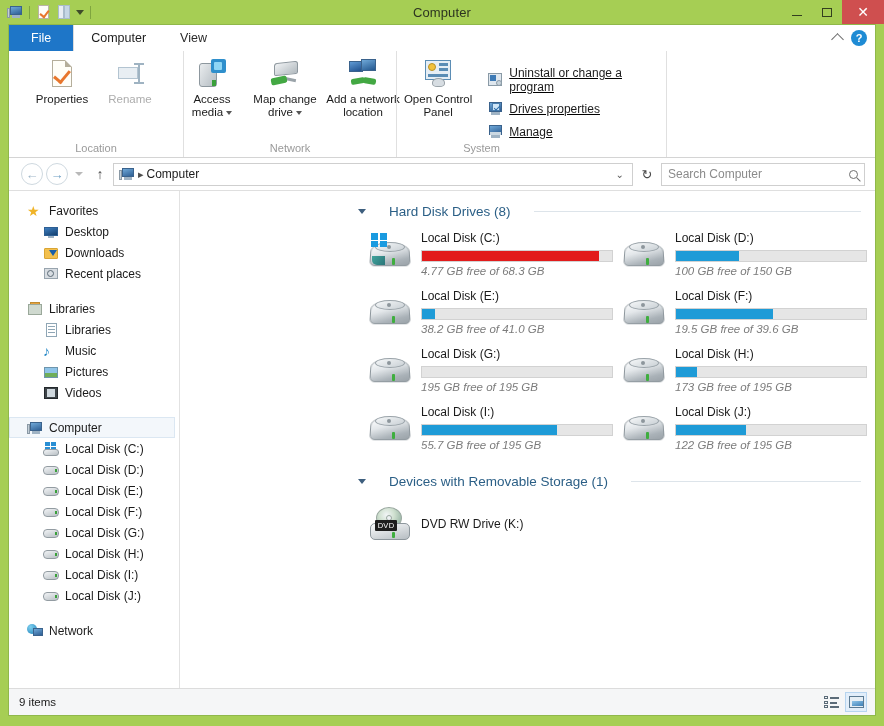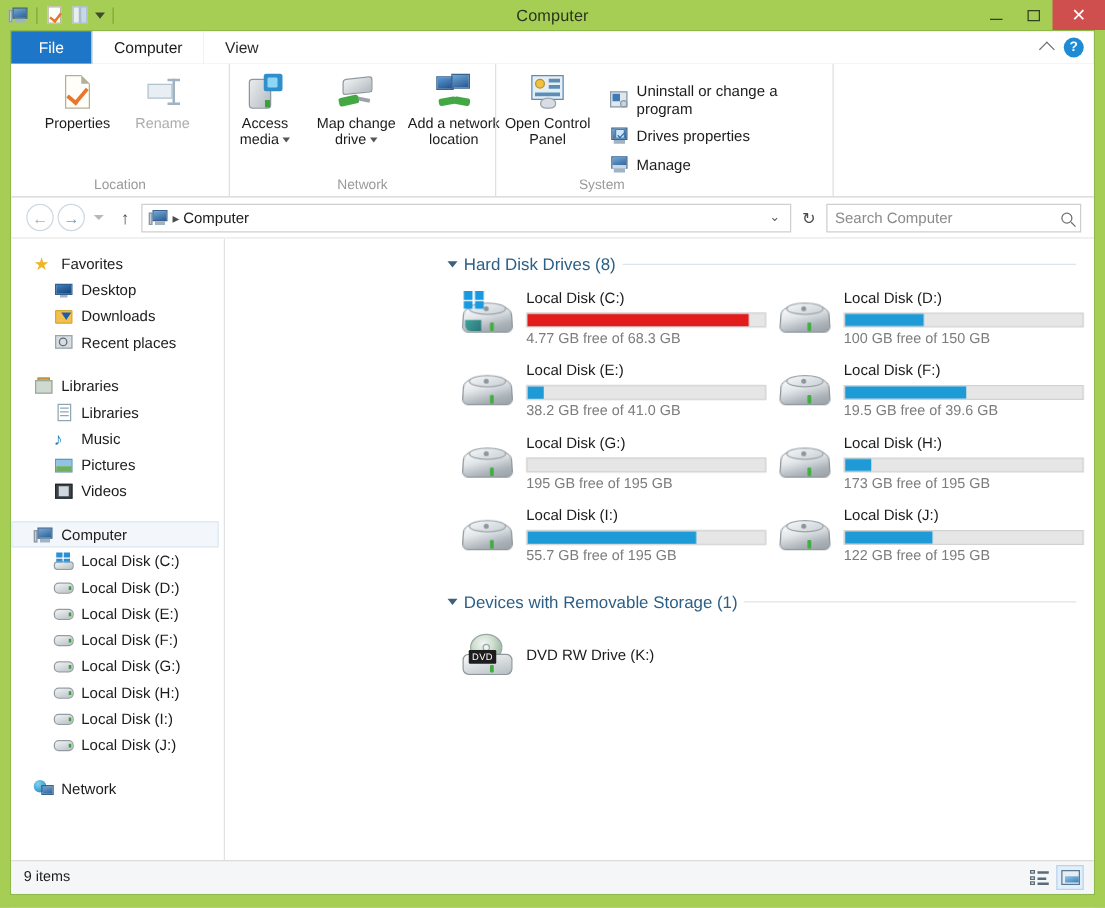--- a/index.html
+++ b/index.html
@@ -186,21 +186,21 @@
   .si-uninst .cd { position: absolute; left: 9px; top: 8px; width: 6px; height: 6px; border-radius: 50%; background: #c9d4dc; border: 1px solid #8a9aa6; }
   .si-sysprop .scr { position: absolute; left: 2px; top: 1px; width: 13px; height: 10px; background: linear-gradient(160deg,#6fa8d8,#2a5a90); border: 1px solid #3a628c; }
   .si-sysprop .ck { position: absolute; left: 5px; top: 2px; width: 8px; height: 8px; background: #cfe6f7; border: 1px solid #4a7fb0; }
   .si-sysprop .ck:after { content:""; position:absolute; left:1px; top:2px; width:5px; height:2px; border-left:1.5px solid #2a6ba8; border-bottom:1.5px solid #2a6ba8; transform: rotate(-45deg); }
   .si-sysprop .base { position: absolute; left: 4px; top: 11px; width: 9px; height: 3px; background: #9fb3c4; }
   .si-manage .scr { position: absolute; left: 2px; top: 1px; width: 13px; height: 10px; background: linear-gradient(160deg,#6fa8d8,#2a5a90); border: 1px solid #3a628c; }
   .si-manage .bar { position: absolute; left: 3px; top: 8px; width: 11px; height: 3px; background: #cbd8e2; }
   .si-manage .base { position: absolute; left: 4px; top: 11px; width: 9px; height: 3px; background: #9fb3c4; }
 
   .sysitem { display: flex; align-items: center; gap: 6px; font-size: 12px; color: #1b1b1b; padding: 2px 0; }
-  .syscol { display: flex; flex-direction: column; justify-content: flex-start; padding: 8px 0 0 8px; gap: 3px; }
+  .syscol { display: flex; flex-direction: column; justify-content: flex-start; padding: 8px 0 0 8px; gap: 3px; text-decoration: underline; }
 
   
   .addrbar {
     flex: 0 0 33px; background: #fff; display: flex; align-items: center;
     padding: 0 10px 0 12px; gap: 3px; border-bottom: 1px solid #dfdfdf;
   }
   .navbtn {
     width: 22px; height: 22px; border-radius: 50%;
     display: flex; align-items: center; justify-content: center;
     font-size: 13px; color: #9fb7c9; border: 1px solid #cfd9e0;
@@ -271,21 +271,21 @@
   .ni-drv .led { position: absolute; left: 12px; top: 7px; width: 2px; height: 3px; background: #3aa03a; }
   .ni-drvsys .q1,.ni-drvsys .q2,.ni-drvsys .q3,.ni-drvsys .q4 { position: absolute; width: 5px; height: 4px; background: #2a8fd4; }
   .ni-drvsys .q1 { left: 2px; top: 1px; } .ni-drvsys .q2 { left: 8px; top: 1px; }
   .ni-drvsys .q3 { left: 2px; top: 6px; } .ni-drvsys .q4 { left: 8px; top: 6px; }
   .ni-drvsys .body { position: absolute; left: 0px; top: 8px; width: 16px; height: 7px; border-radius: 3px; background: linear-gradient(160deg,#f2f4f6,#b9c0c5); border: 1px solid #939ca2; }
   .ni-network .globe { position: absolute; left: 0px; top: 1px; width: 10px; height: 10px; border-radius: 50%; background: radial-gradient(circle at 35% 30%, #7fd0ef, #1b7fb8); }
   .ni-network .scr { position: absolute; left: 6px; top: 5px; width: 10px; height: 8px; background: linear-gradient(160deg,#6fa8d8,#2e5f94); border: 1px solid #3a628c; }
 
   
   .content { flex: 1; background: #fff; position: relative; overflow: hidden; padding: 9px 0 0 0; }
-  .grouphdr { display: flex; align-items: center; gap: 5px; padding: 0 14px 0 178px; height: 22px; }
+  .grouphdr { display: flex; align-items: center; gap: 23px; padding: 0 14px 0 178px; height: 22px; }
   .grouphdr .tri {
     width: 0; height: 0; border-left: 4.5px solid transparent; border-right: 4.5px solid transparent;
     border-top: 5.5px solid #3e5f7e;
   }
   .grouphdr .gname { font-size: 13.5px; color: #2b5f86; white-space: nowrap; }
   .grouphdr .gline { flex: 1; height: 1px; background: #dde4ea; }
 
   .tilegrid { display: flex; flex-wrap: wrap; padding-left: 186px; padding-top: 6px; }
   .tile { width: 254px; height: 56px; display: flex; align-items: flex-start; gap: 9px; margin-bottom: 2px; }
   .tile-ico { width: 46px; height: 44px; position: relative; flex: 0 0 46px; margin-top: 5px; }
@@ -328,21 +328,21 @@
   }
   .dvd .led { position: absolute; left: 26px; top: 27px; width: 3px; height: 6px; background: #3fae3f; border-radius: 1px; }
 
   .tile-body { flex: 1; padding-top: 2px; min-width: 0; }
   .tile-name { font-size: 12px; color: #1b1b1b; line-height: 17px; }
   .bar-outer {
     width: 192px; height: 12px; background: #e6e6e6; border: 1px solid #d2d2d2;
     margin: 3px 0 2px; position: relative; overflow: hidden;
   }
   .bar-fill { height: 100%; }
-  .tile-sub { font-size: 11.5px; color: #7c7c7c; line-height: 15px; }
+  .tile-sub { font-size: 11.5px; color: #7c7c7c; line-height: 15px; font-style: italic; }
 
   
   .tile.norow { height: 52px; align-items: center; }
   .tile.norow .tile-body { padding-top: 0; }
   .tile.norow .tile-name { line-height: 44px; }
 
   
   .statusbar {
     flex: 0 0 27px; background: #f5f6f7; border-top: 1px solid #dcdcdc;
     display: flex; align-items: center; padding: 0 8px 0 10px;

